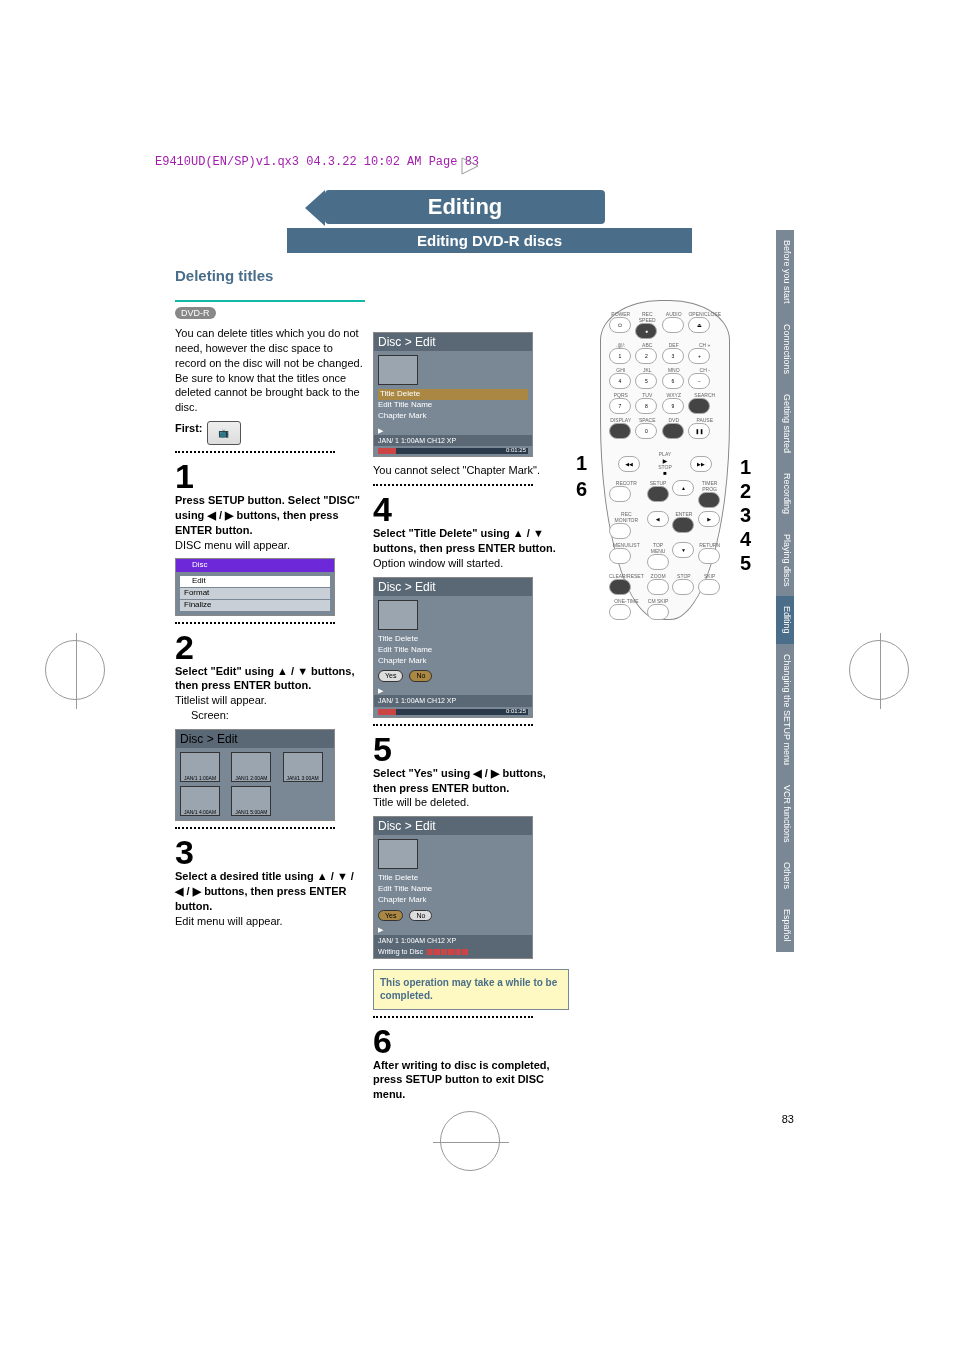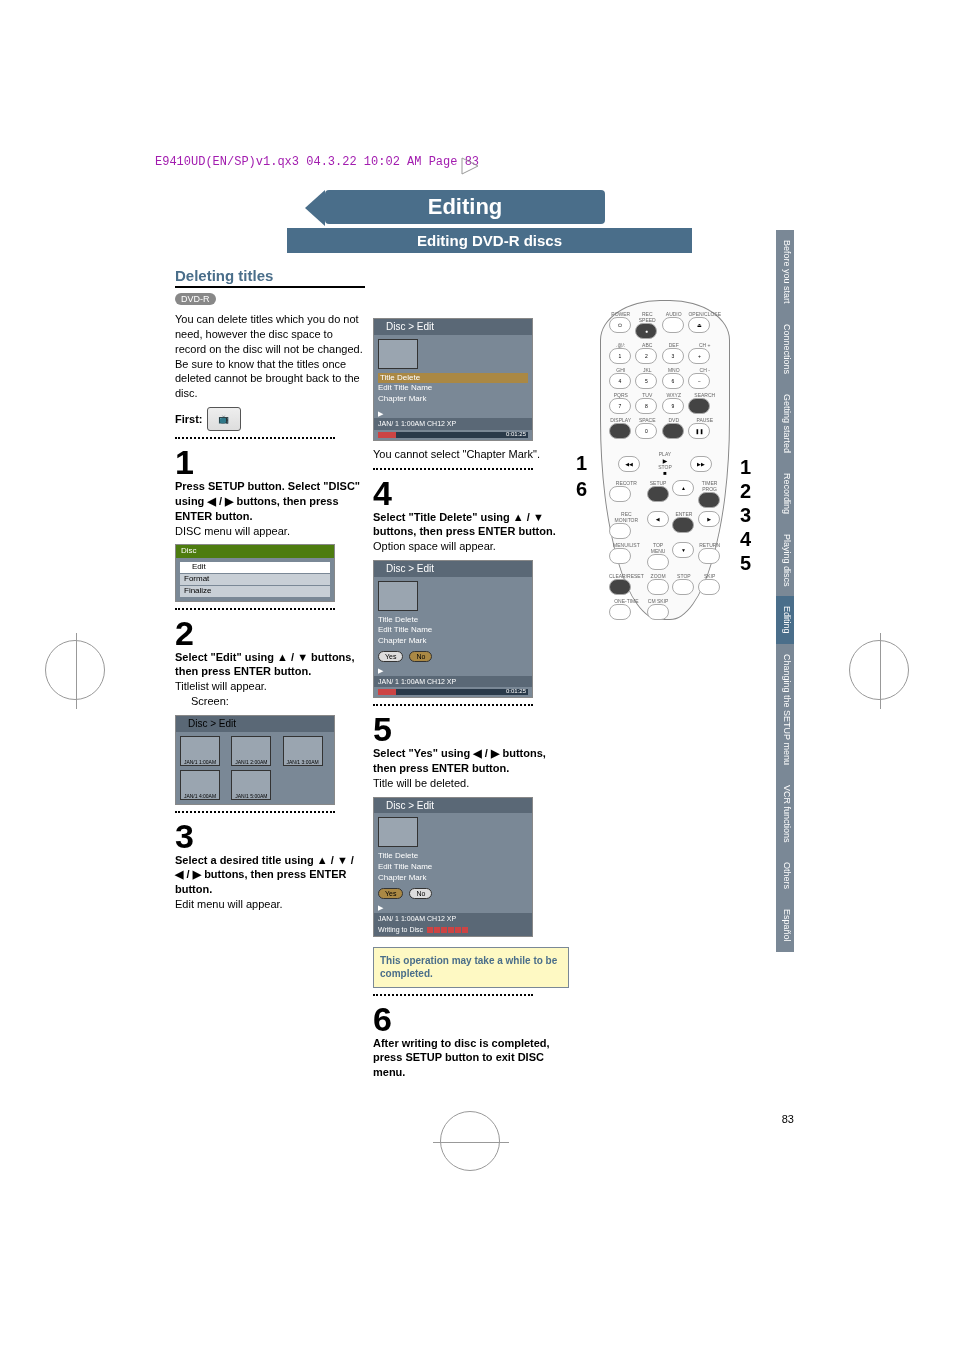--- a/index.html
+++ b/index.html
@@ -2,36 +2,36 @@
 <html><head>
 <meta charset="utf-8">
 <style>
   * { box-sizing: border-box; margin: 0; padding: 0; }
   body { width: 954px; height: 1351px; font-family: Arial, Helvetica, sans-serif; background: #fff; color: #000; position: relative; }
   .header-note { position: absolute; top: 155px; left: 155px; font-family: "Courier New", monospace; font-size: 12px; color: #a21caf; }
   .page { position: absolute; top: 190px; left: 175px; width: 620px; }
   .editing-banner { background: #4a6e8a; color: #fff; font-weight: bold; font-size: 22px; text-align: center; padding: 4px 0; border-radius: 4px; margin-left: 150px; width: 280px; position: relative; }
   .editing-banner::before { content: ""; position: absolute; left: -20px; top: 0; bottom: 0; width: 0; border-top: 18px solid transparent; border-bottom: 18px solid transparent; border-right: 20px solid #4a6e8a; }
   .sub-banner { background: #4a6e8a; color: #fff; font-weight: bold; font-size: 15px; text-align: center; padding: 4px 0; margin-top: 4px; width: 405px; margin-left: 112px; }
-  .section-title { color: #4a6e8a; font-weight: bold; font-size: 15px; margin-top: 14px; border-bottom: 2px solid #000000; padding-bottom: 2px; width: 190px; }
+  .section-title { color: #4a6e8a; font-weight: bold; font-size: 15px; margin-top: 14px; border-bottom: 2px solid #14b8a6; padding-bottom: 16px; width: 190px; }
   .dvdr-badge { display: inline-block; background: #888; color: #fff; font-size: 9px; padding: 1px 6px; border-radius: 6px; margin-top: 4px; }
   .columns { display: flex; gap: 8px; margin-top: 6px; }
   .col { width: 190px; font-size: 11px; line-height: 1.35; }
   .col2 { width: 190px; font-size: 11px; line-height: 1.35; }
   .bignum { font-size: 34px; font-weight: bold; line-height: 1; margin-top: 6px; }
   .dotrule { border-top: 2px dotted #000; margin: 6px 0; width: 160px; }
   .bold { font-weight: bold; }
-  .first-line { display: flex; align-items: center; gap: 4px; margin-top: 6px; }
+  .first-line { display: flex; align-items: flex-start; gap: 4px; margin-top: 6px; }
   .tv-icon { width: 34px; height: 24px; border: 1px solid #555; border-radius: 3px; display: inline-flex; align-items: center; justify-content: center; font-size: 9px; background: linear-gradient(#eee,#ddd); }
   .disc-panel { border: 1px solid #888; background: #7a8896; color: #fff; font-size: 8px; padding: 4px; width: 160px; margin-top: 6px; }
-  .disc-panel .hdr { background: #4d7c0f; padding: 1px 5px; margin: -4px -4px 4px -4px; font-size: 8px; }
+  .disc-panel .hdr { background: #6d28d9; padding: 1px 16px; margin: -4px -4px 4px -4px; font-size: 8px; }
   .disc-panel .item { background: #c8cfd6; color: #000; padding: 0 4px; margin-top: 1px; }
   .disc-panel .itemhl { background: #fff; color: #000; padding: 0 12px; margin-top: 1px; }
   .screen-box { border: 1px solid #888; background: #7a8896; color: #fff; font-size: 7px; width: 160px; margin-top: 6px; }
-  .screen-hdr { background: #5a6876; padding: 1px 12px; font-size: 10px; }
+  .screen-hdr { background: #5a6876; padding: 1px 4px; font-size: 12px; }
   .sb-body { display: flex; padding: 4px; gap: 4px; flex-direction: column; }
   .thumb { width: 40px; height: 30px; background: #9aa5b0; border: 1px solid #333; position: relative; }
   .thumb .lbl { position: absolute; bottom: -1px; left: 0; right: 0; font-size: 5px; color: #000; text-align: center; }
   .thumb-col { flex: 1; color: #fff; font-size: 8px; }
   .sb-footer { background: #5a6876; padding: 1px 4px; font-size: 7px; display: flex; justify-content: space-between; }
   .progress { background: #2a3a4a; height: 6px; margin: 2px 4px; position: relative; }
   .progress .fill { background: #cc4444; height: 100%; width: 12%; }
   .progress .time { position: absolute; right: 2px; top: -2px; font-size: 6px; color: #fff; }
   .yesno { display: flex; gap: 6px; margin-top: 4px; }
   .btn { border: 1px solid #333; background: #ddd; color: #000; padding: 0 6px; font-size: 7px; border-radius: 6px; }
@@ -147,21 +147,21 @@
           </div>
         <div class="progress">
             <div class="fill"></div>
             <div class="time">0:01:25</div>
           </div>
       </div>
       <p style="margin-top:6px">You cannot select "Chapter Mark".</p>
       <div class="dotrule"></div>
       <div class="bignum">4</div>
       <p class="bold">Select "Title Delete" using ▲ / ▼ buttons, then press ENTER button.</p>
-      <p>Option space will appear.</p>
+      <p>Option window will started.</p>
       <div class="screen-box">
         <div class="screen-hdr">Disc &gt; Edit</div>
         <div class="sb-body">
           <div class="thumb"></div>
           <div class="thumb-col">
             <div>Title Delete</div>
             <div>Edit Title Name</div>
             <div>Chapter Mark</div>
             <div class="yesno">
               <span class="btn">Yes</span>

